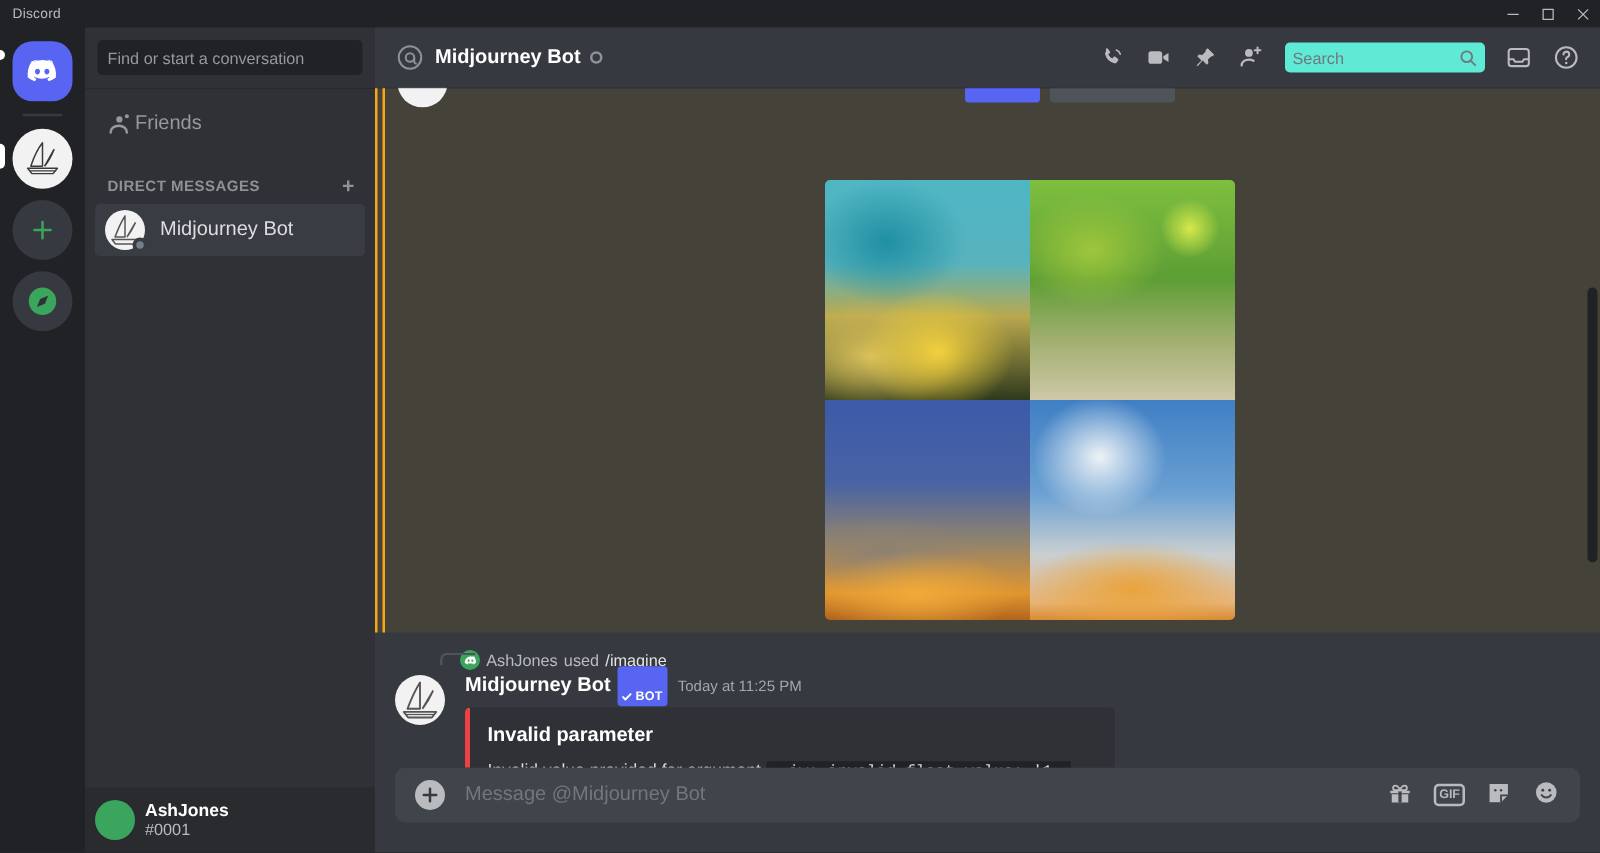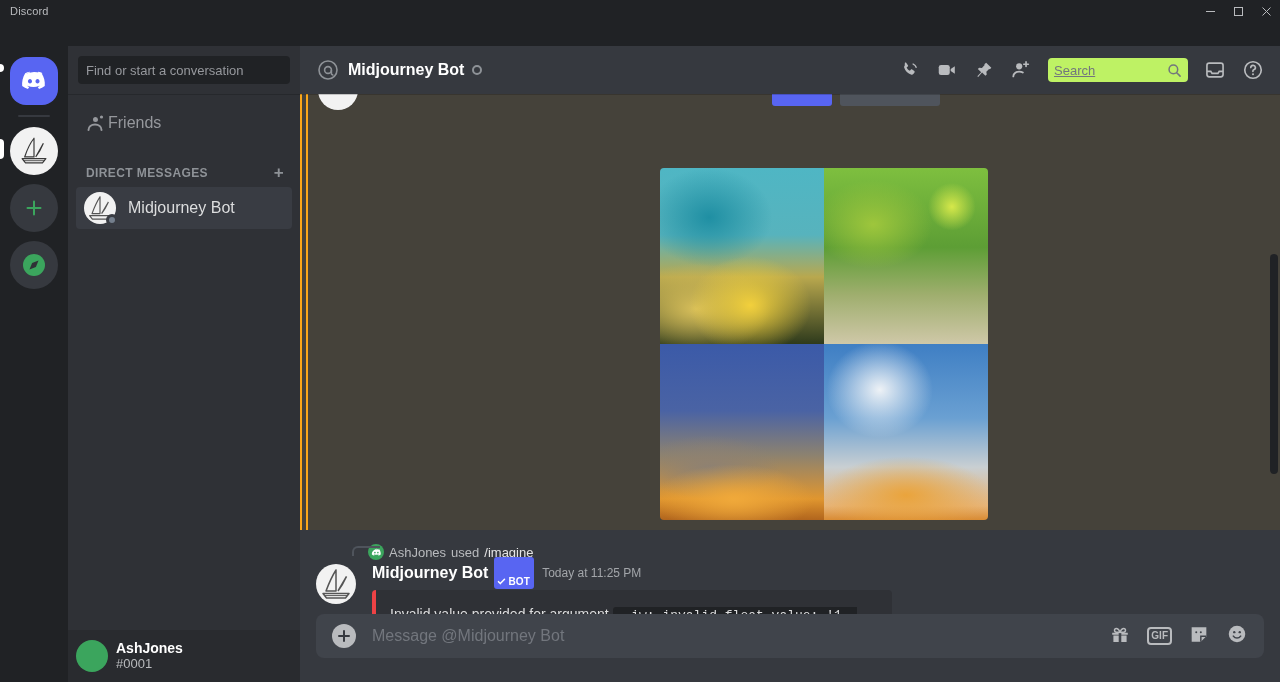--- a/index.html
+++ b/index.html
@@ -20,21 +20,21 @@
     font-size: 11px; color: #b9bbbe; padding-left: 10px; letter-spacing: .2px;
   }
   .win-controls { position: absolute; right: 0; top: 0; height: 22px; display: flex; }
   .win-btn {
     width: 28px; height: 22px; display: flex; align-items: center; justify-content: center;
     color: #b9bbbe;
   }
   .win-btn svg { display: block; }
 
   
-  .body { flex: 1 1 auto; display: flex; min-height: 0; margin-top: 24px; }
+  .body { flex: 1 1 auto; display: flex; min-height: 0; }
 
   
   .rail {
     width: 68px; background: #202225; flex: 0 0 68px;
     display: flex; flex-direction: column; align-items: center;
     padding-top: 11px; gap: 9px; position: relative;
   }
   .pill {
     position: absolute; left: 0; width: 4px; background: #fff;
     border-radius: 0 4px 4px 0;
@@ -104,24 +104,23 @@
   }
   .chan-title { display: flex; align-items: center; gap: 8px; }
   .chan-name { font-size: 16px; font-weight: 700; color: #fff; }
   .chan-status {
     width: 10px; height: 10px; border-radius: 50%;
     border: 2px solid #8e9297; box-sizing: border-box;
   }
   .header-actions { margin-left: auto; display: flex; align-items: center; gap: 16px; padding-right: 8px; }
   .hicon { color: #b9bbbe; display: flex; align-items: center; }
   .hsearch {
-    width: 140px; height: 24px; background: #bef264; border-radius: 4px;
+    width: 160px; height: 24px; background: #5eead4; border-radius: 4px;
     display: flex; align-items: center; padding: 0 6px; color: #72767d; font-size: 13px;
     position: relative;
-    text-decoration: underline;
   }
   .hsearch .mag { margin-left: auto; color: #72767d; display: flex; }
 
   
   .messages { flex: 1 1 auto; position: relative; overflow: hidden; background: #36393f; }
 
   .msg-highlight {
     background: #45423a; position: relative; padding: 0 16px 0 0;
     border-left: 2px solid #faa61a;
   }
@@ -430,20 +429,21 @@
                 <span class="bot-tag">
                   <svg width="9" height="9" viewBox="0 0 12 12">
                     <path d="M2 6.2l2.4 2.6L10 3" fill="none" stroke="#fff" stroke-width="2" stroke-linecap="round" stroke-linejoin="round"></path>
                   </svg>
                   <span>BOT</span>
                 </span>
                 <span class="msg-ts">Today at 11:25 PM</span>
               </div>
 
               <div class="embed">
+                <div class="embed-title">Invalid parameter</div>
                 <div class="embed-desc">
                   <span>Invalid value provided for argument</span>
                   <code class="inline">--iw: invalid float value: '1--v'</code>
                 </div>
 
               </div>
             </div>
           </div>
 
         </div>

